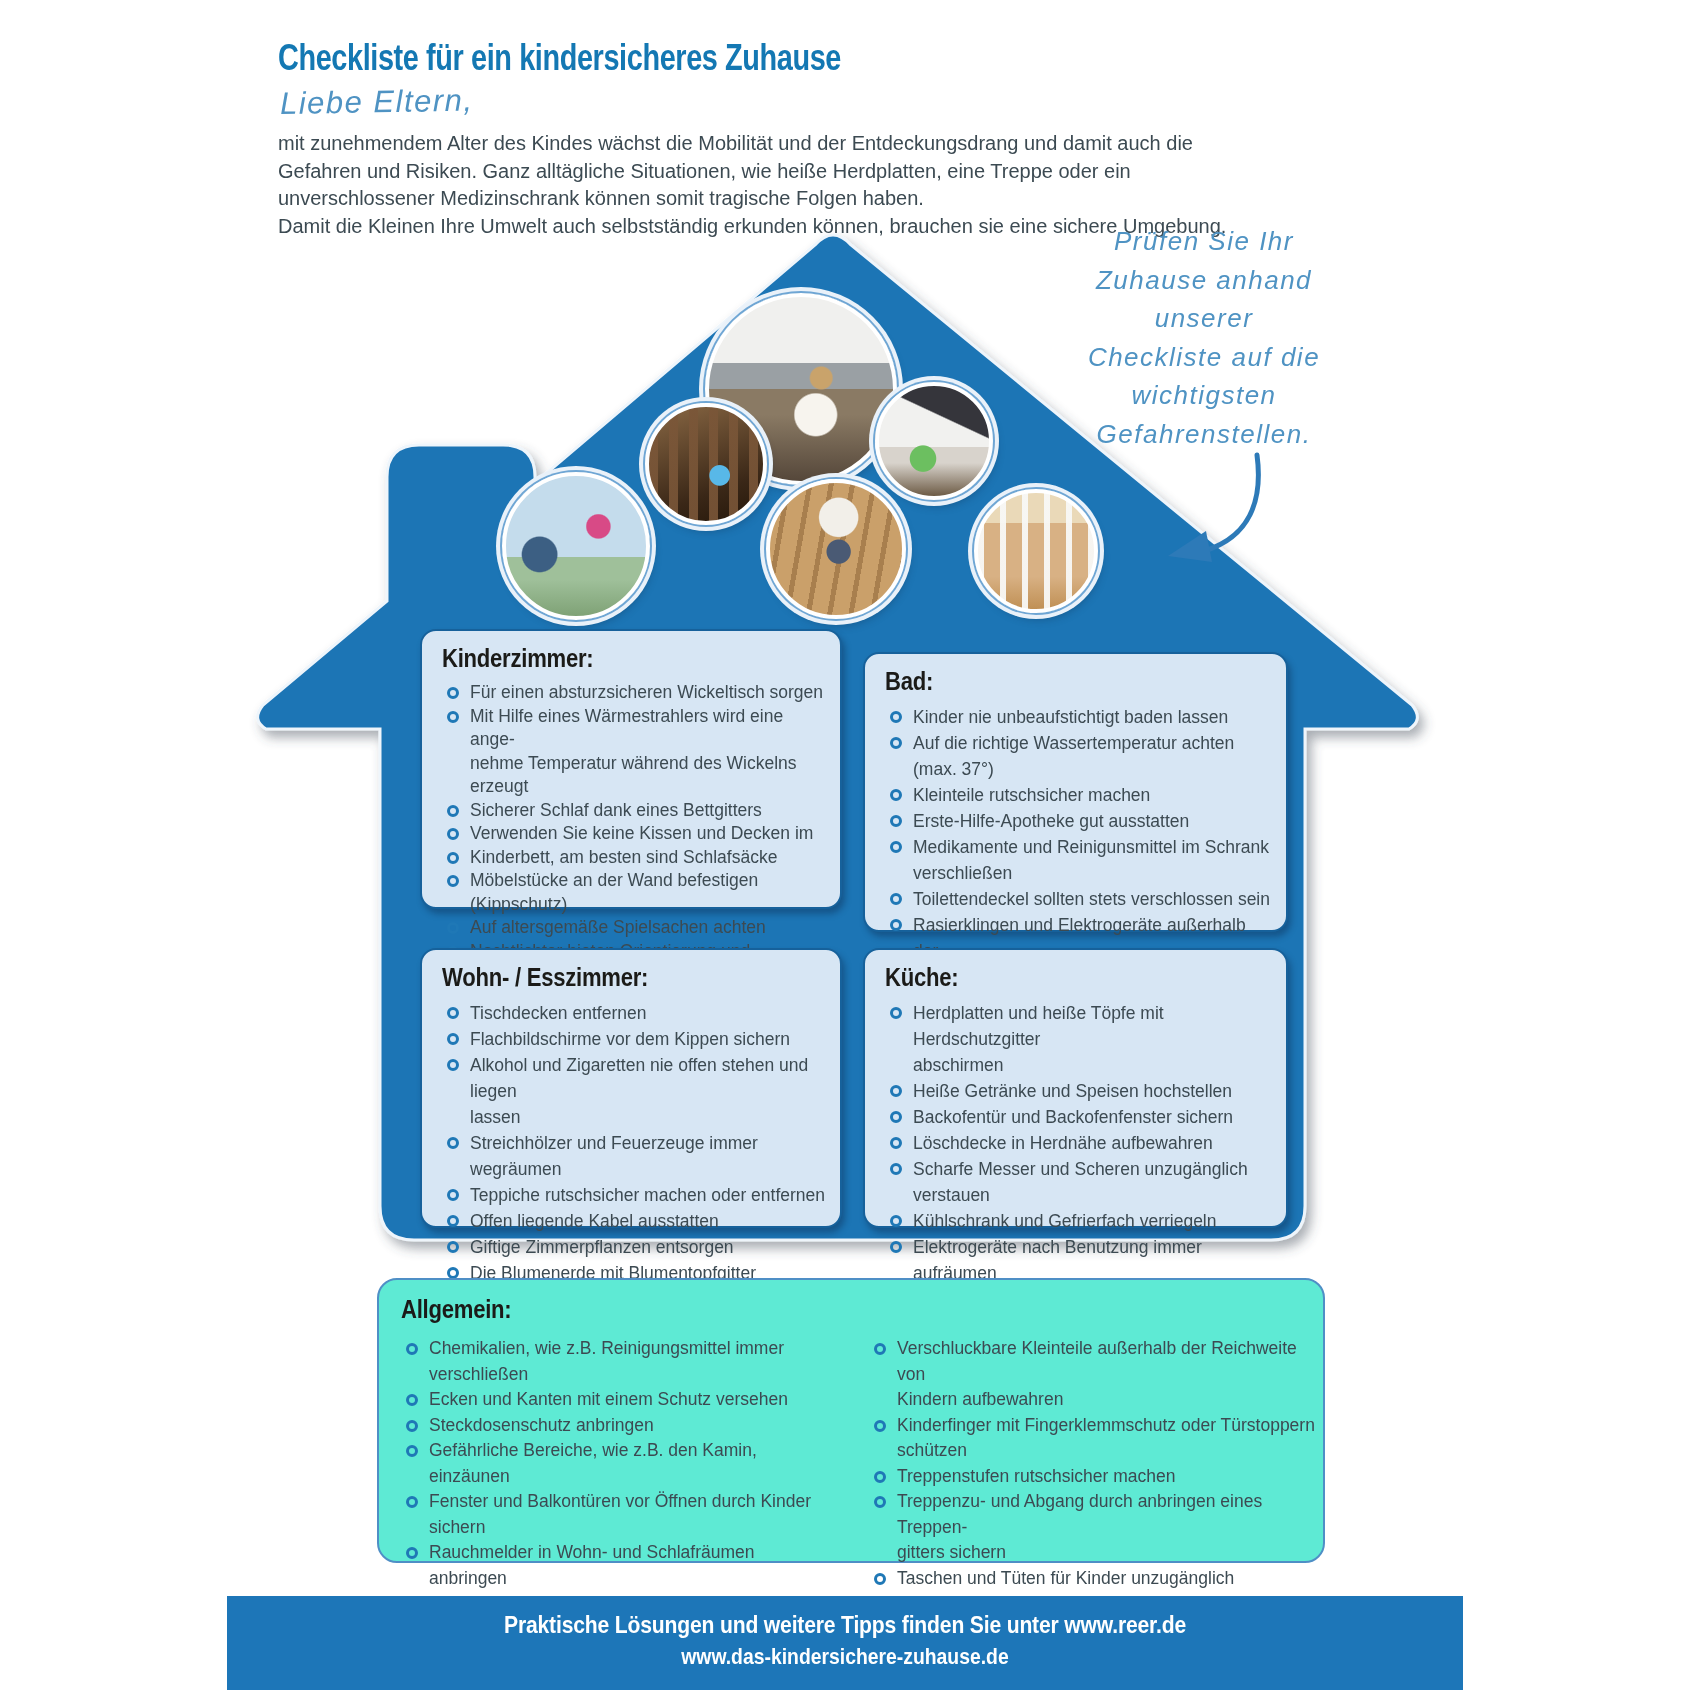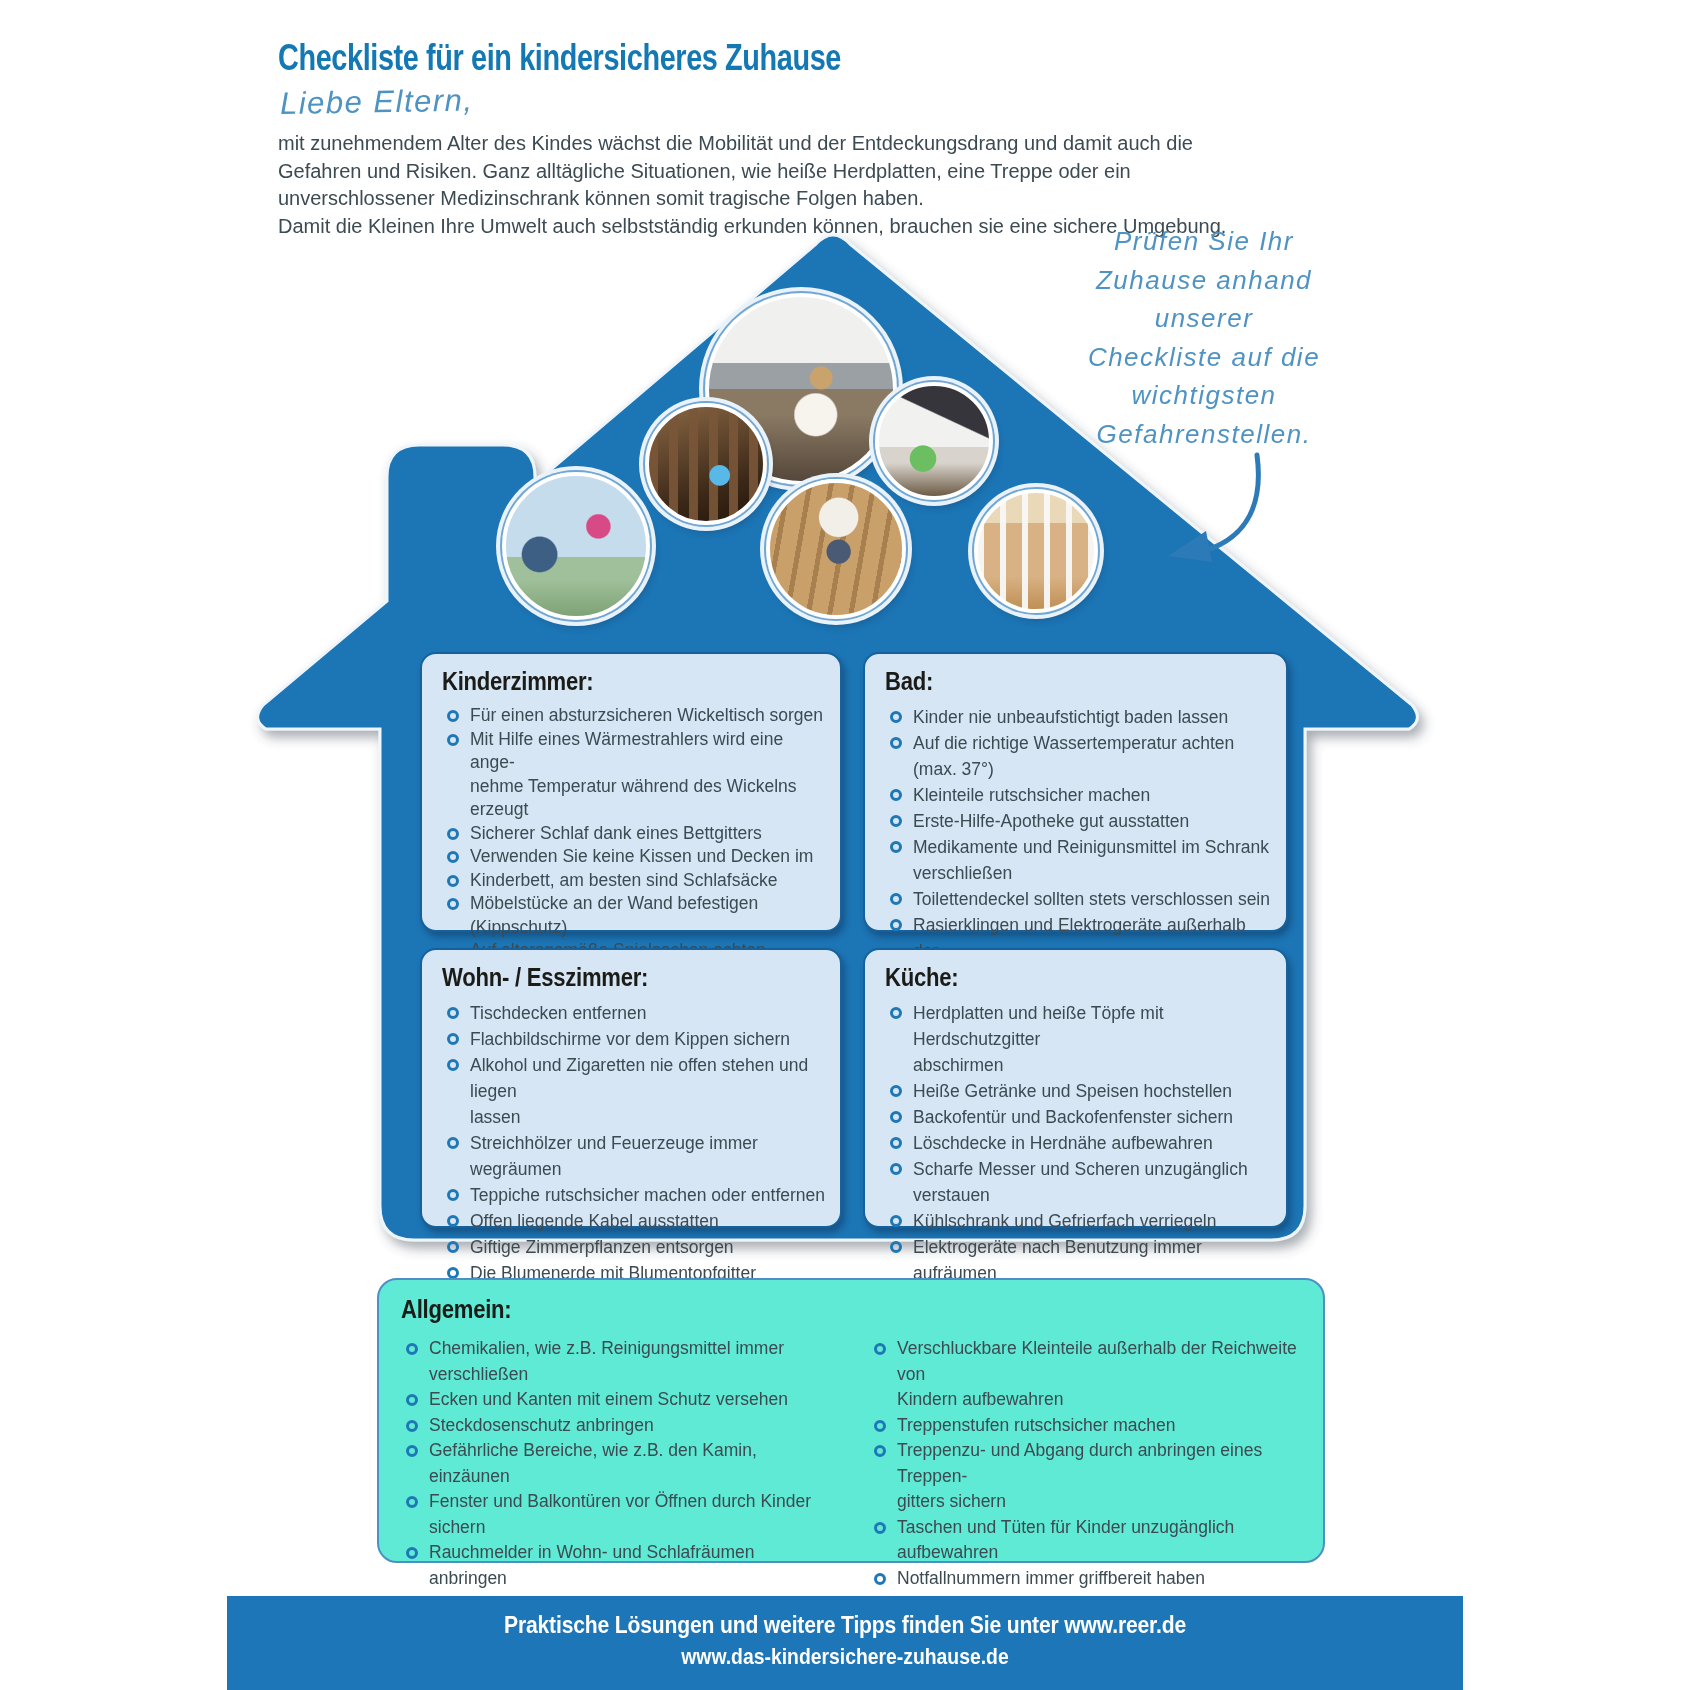--- a/index.html
+++ b/index.html
@@ -54,21 +54,21 @@
        box-sizing:border-box;padding:10px 10px 6px 20px;z-index:3;
        box-shadow:3px 5px 6px rgba(10,30,60,.35);}
   .box h2{margin:2px 0 7px 0;font-size:26px;color:#1b1b18;transform:scaleX(.85);
           transform-origin:left;white-space:nowrap;letter-spacing:-.3px;}
   ul.check-list{list-style:none;margin:4px;padding:0;}
   ul.check-list li{position:relative;padding-left:24px;font-size:17.5px;line-height:26px;
                    color:#3c4a52;}
   ul.check-list .item-text{white-space:pre-line;}
   ul.check-list .bullet{position:absolute;left:1px;top:7px;width:12px;height:12px;
                    border:3.5px solid #1f78b6;border-radius:50%;box-sizing:border-box;background:transparent;}
-  #box-kinderzimmer{left:420px;top:652px;width:422px;height:280px;}
+  #box-kinderzimmer{left:420px;top:629px;width:422px;height:280px;}
   #box-kinderzimmer li{line-height:23.5px;}
   #box-kinderzimmer .bullet{top:6px;}
   #box-bad{left:863px;top:652px;width:425px;height:280px;}
   #box-wohnzimmer{left:420px;top:948px;width:422px;height:280px;}
   #box-kueche{left:863px;top:948px;width:425px;height:280px;}
 
   #box-allgemein{left:377px;top:1278px;width:948px;height:285px;background:#5eead4;
                  border:2px solid #4f8fc6;border-radius:20px;box-shadow:none;padding:12px 10px 6px 22px;}
   #box-allgemein .cols{display:flex;gap:28px;}
   #box-allgemein .col-left{width:432px;flex:none;}
@@ -198,20 +198,22 @@
           <li><span class="bullet"></span><span class="item-text">Gefährliche Bereiche, wie z.B. den Kamin, einzäunen</span></li>
           <li><span class="bullet"></span><span class="item-text">Fenster und Balkontüren vor Öffnen durch Kinder sichern</span></li>
           <li><span class="bullet"></span><span class="item-text">Rauchmelder in Wohn- und Schlafräumen anbringen</span></li>
           <li><span class="bullet"></span><span class="item-text">Auf Stolperfallen achten</span></li>
           <li><span class="bullet"></span><span class="item-text">Haustiere (Hund/Katze) nie mit dem Kind alleine lassen</span></li>
           <li><span class="bullet"></span><span class="item-text">Die Klappe von Waschmaschine und Trockner verriegeln</span></li>
         </ul>
       <ul class="check-list col-right">
           <li><span class="bullet"></span><span class="item-text">Verschluckbare Kleinteile außerhalb der Reichweite von
 Kindern aufbewahren</span></li>
+          <li><span class="bullet"></span><span class="item-text">Kinderfinger mit Fingerklemmschutz oder Türstoppern
+schützen</span></li>
           <li><span class="bullet"></span><span class="item-text">Treppenstufen rutschsicher machen</span></li>
           <li><span class="bullet"></span><span class="item-text">Treppenzu- und Abgang durch anbringen eines Treppen-
 gitters sichern</span></li>
           <li><span class="bullet"></span><span class="item-text">Taschen und Tüten für Kinder unzugänglich aufbewahren</span></li>
           <li><span class="bullet"></span><span class="item-text">Notfallnummern immer griffbereit haben</span></li>
           <li><span class="bullet"></span><span class="item-text">Glasflächen mit einer Schutzfolie vor Bruch sichern</span></li>
         </ul>
     </div>
   </div>
 

